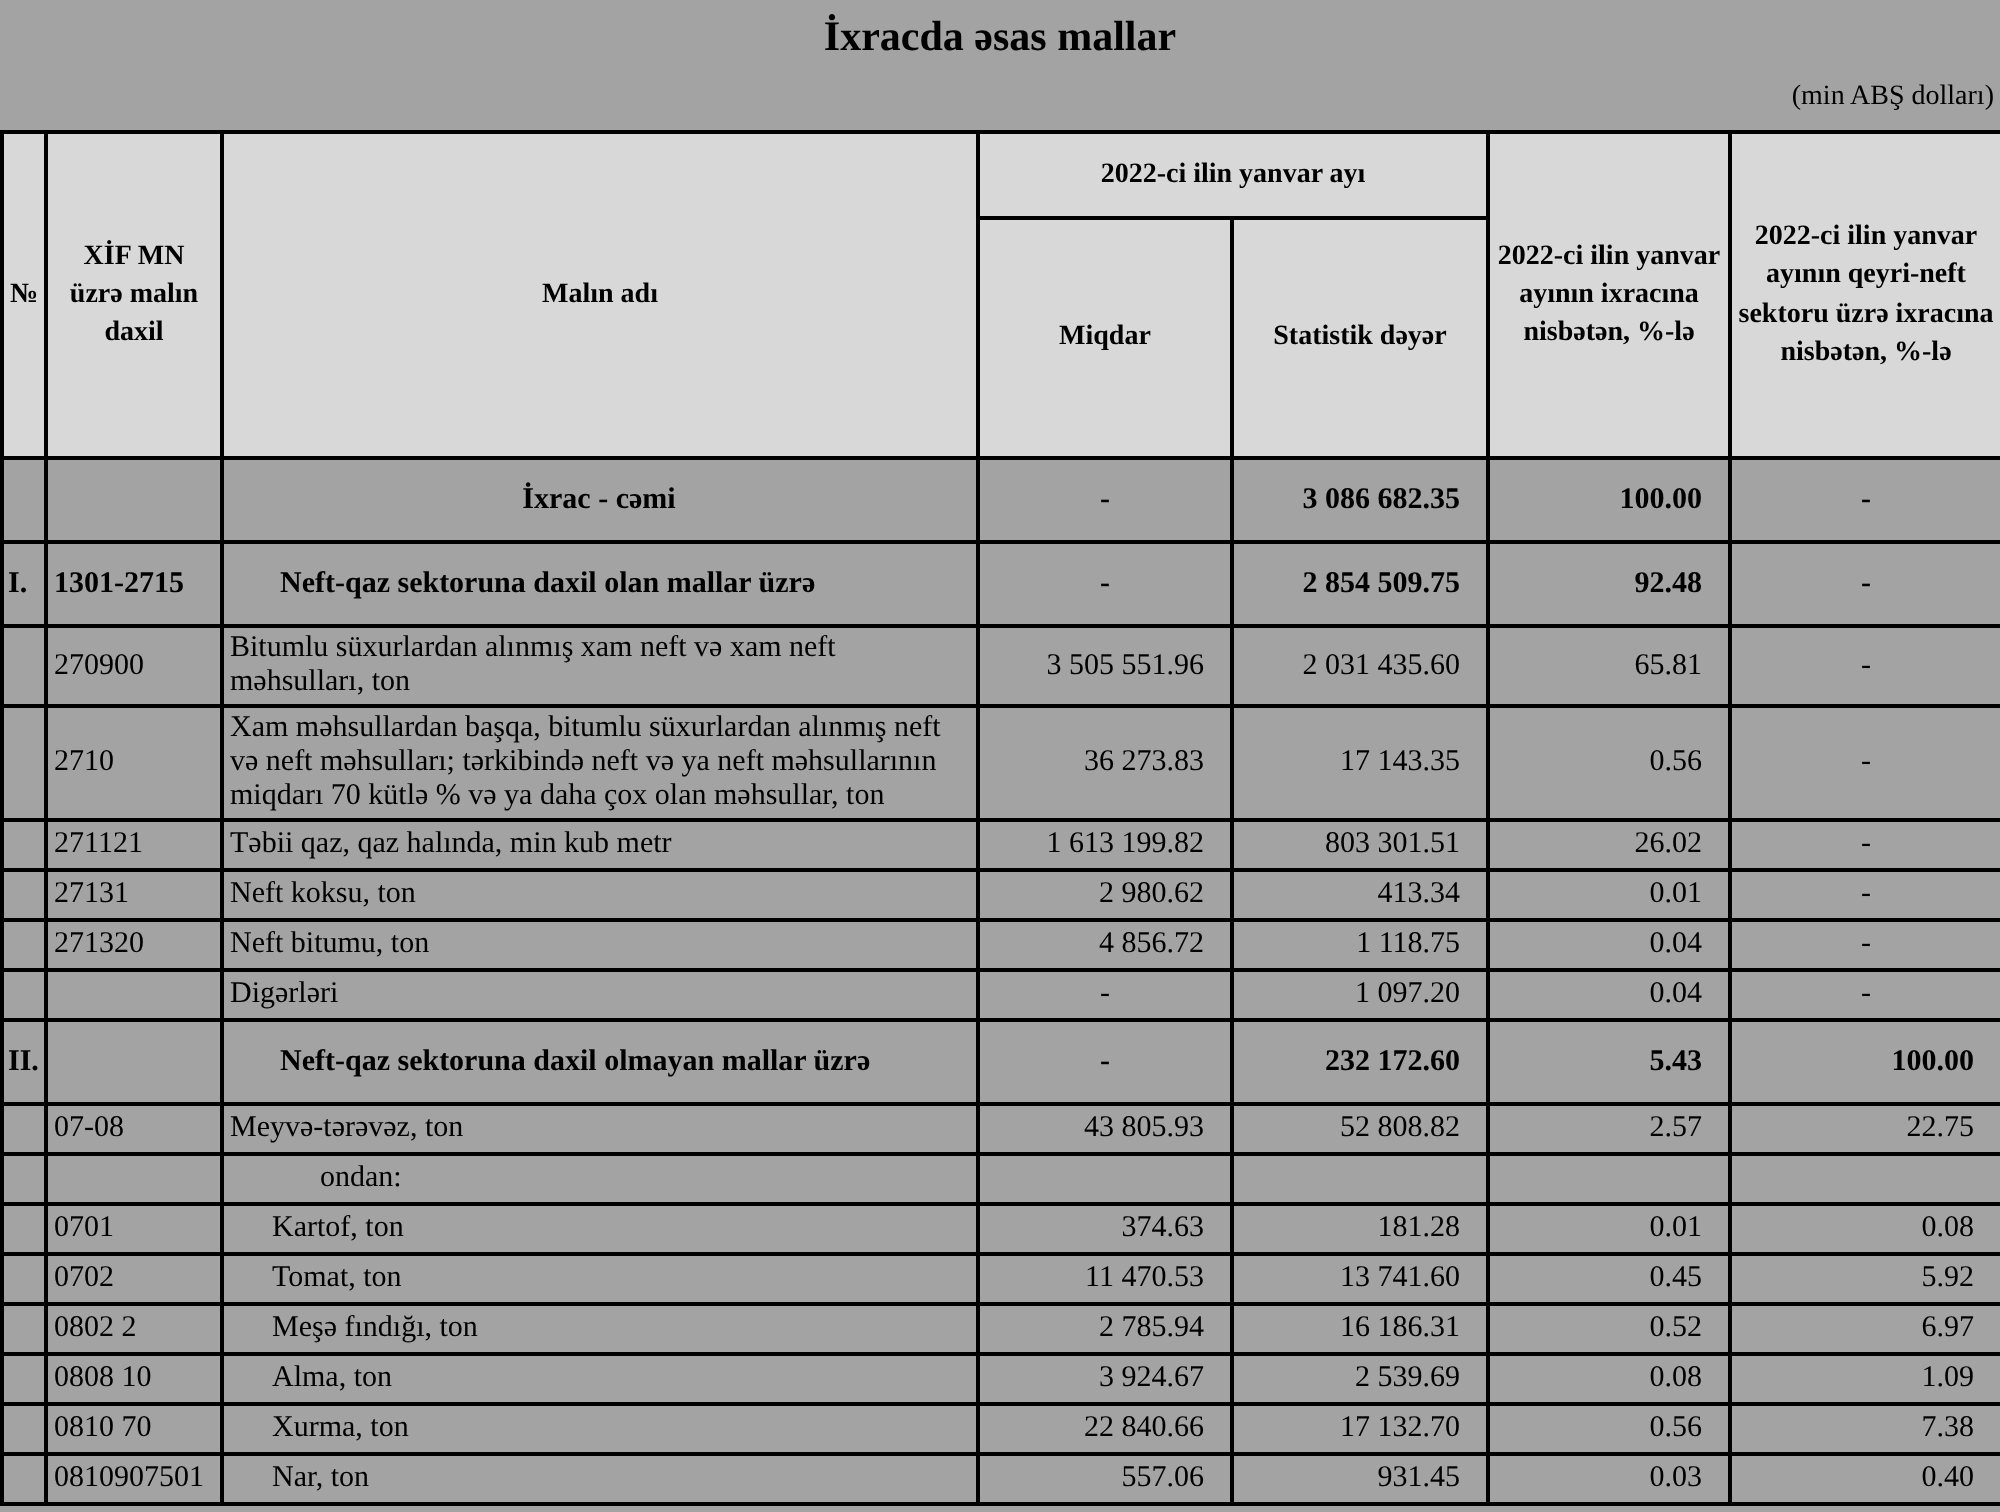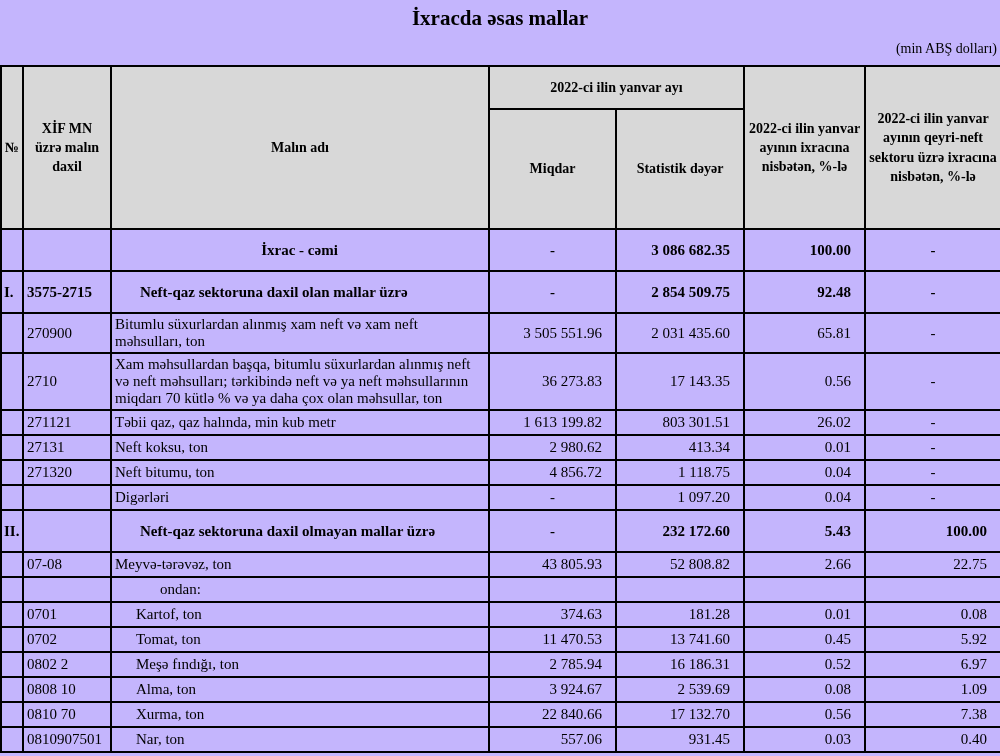--- a/index.html
+++ b/index.html
@@ -2,21 +2,21 @@
 <html lang="az"><head>
 <meta charset="utf-8">
 <style>
   * { box-sizing: border-box; }
   html, body { margin: 0; padding: 0; background: #fff; }
   .page {
     position: relative;
     width: 1000px;
     height: 756px;
     overflow: hidden;
-    background: #c4b5fd;
+    background: #a3a3a3;
     font-family: "Liberation Serif", "DejaVu Serif", serif;
     color: #000;
   }
   .page-title {
     margin: 6px 0 0 0;
     text-align: center;
     font-size: 21px;
     font-weight: bold;
   }
   .unit-note {
@@ -107,21 +107,21 @@
           <td class="row-number-cell"></td>
           <td class="code-cell"></td>
           <td class="name-cell">İxrac - cəmi</td>
           <td class="num-cell dash">-</td>
           <td class="num-cell">3 086 682.35</td>
           <td class="num-cell">100.00</td>
           <td class="num-cell dash">-</td>
         </tr>
         <tr class="row-section">
           <td class="row-number-cell">I.</td>
-          <td class="code-cell">3575-2715</td>
+          <td class="code-cell">1301-2715</td>
           <td class="name-cell">Neft-qaz sektoruna daxil olan mallar üzrə</td>
           <td class="num-cell dash">-</td>
           <td class="num-cell">2 854 509.75</td>
           <td class="num-cell">92.48</td>
           <td class="num-cell dash">-</td>
         </tr>
         <tr class="row-item">
           <td class="row-number-cell"></td>
           <td class="code-cell">270900</td>
           <td class="name-cell">Bitumlu süxurlardan alınmış xam neft və xam neft məhsulları, ton</td>
@@ -183,21 +183,21 @@
           <td class="num-cell">232 172.60</td>
           <td class="num-cell">5.43</td>
           <td class="num-cell">100.00</td>
         </tr>
         <tr class="row-item">
           <td class="row-number-cell"></td>
           <td class="code-cell">07-08</td>
           <td class="name-cell">Meyvə-tərəvəz, ton</td>
           <td class="num-cell">43 805.93</td>
           <td class="num-cell">52 808.82</td>
-          <td class="num-cell">2.66</td>
+          <td class="num-cell">2.57</td>
           <td class="num-cell">22.75</td>
         </tr>
         <tr class="row-label">
           <td class="row-number-cell"></td>
           <td class="code-cell"></td>
           <td class="name-cell">ondan:</td>
           <td class="num-cell"></td>
           <td class="num-cell"></td>
           <td class="num-cell"></td>
           <td class="num-cell"></td>

